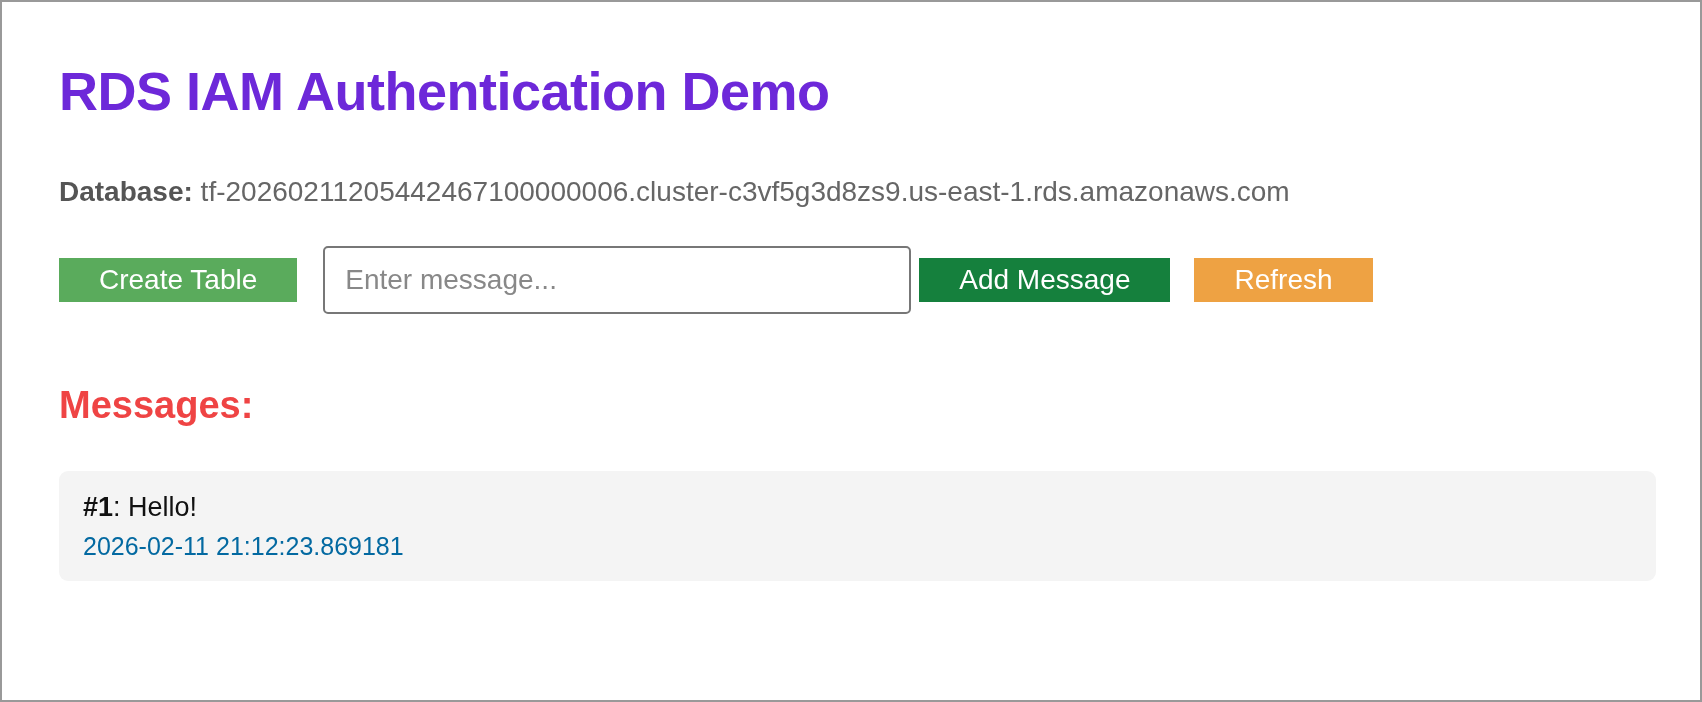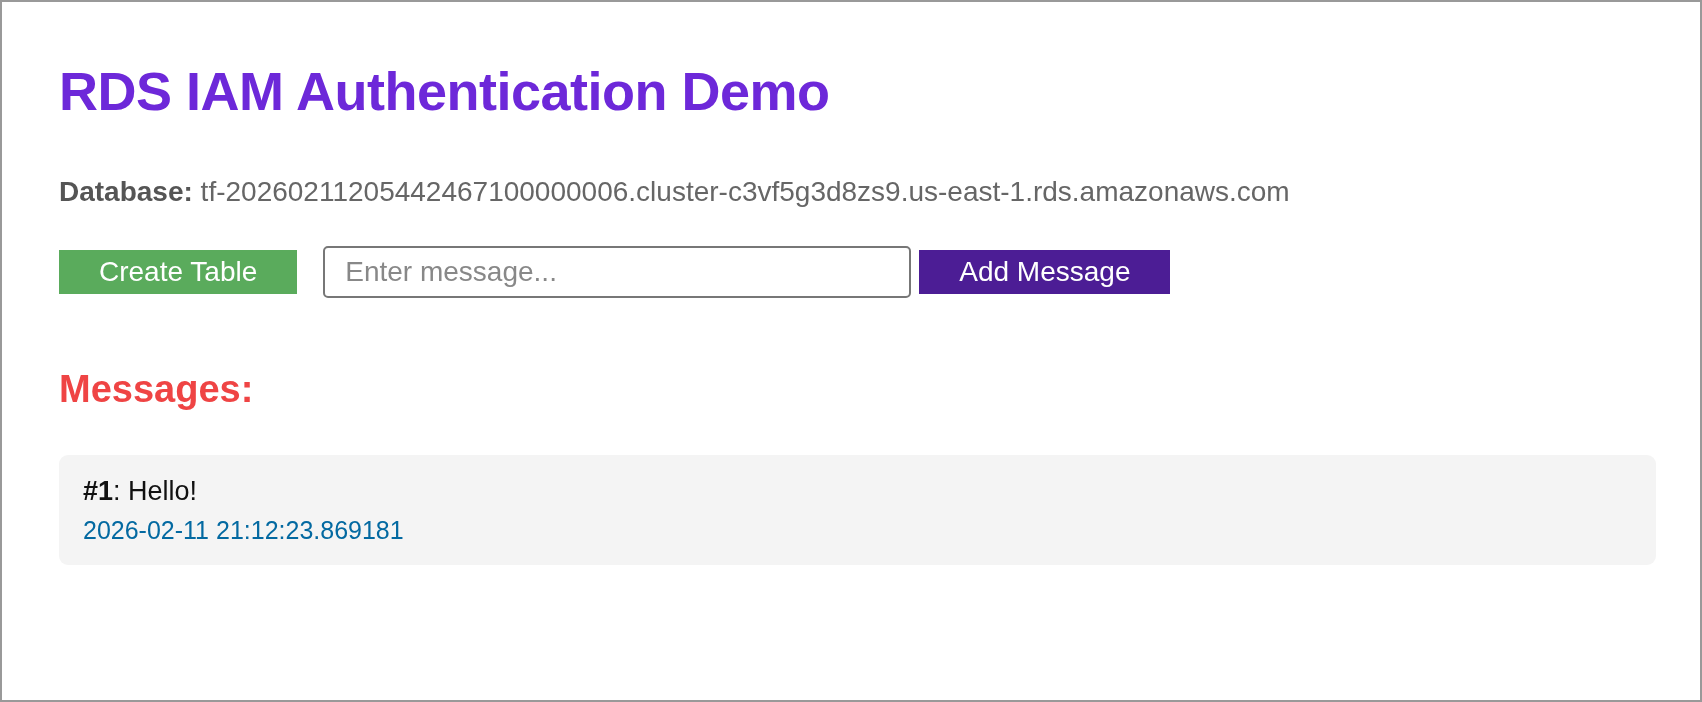--- a/index.html
+++ b/index.html
@@ -48,26 +48,26 @@
     color: #fff;
     font-family: inherit;
     font-size: 28px;
     line-height: 34px;
     padding: 5px 40px;
     cursor: pointer;
     border-radius: 0;
     white-space: nowrap;
   }
   .btn-create  { background: #5aab5c; margin-right: 26px; }
-  .btn-add     { background: #4c1d95; margin-right: 24px; }
+  .btn-add     { background: #15803d; margin-right: 24px; }
   .btn-refresh { background: #eea243; }
 
   .msg-input {
     width: 588px;
-    height: 52px;
+    height: 68px;
     border: 2px solid #777;
     border-radius: 5px;
     padding: 1px 20px;
     font-family: inherit;
     font-size: 28px;
     color: #333;
     margin-right: 8px;
     background: #fff;
   }
   .msg-input::placeholder { color: #888; opacity: 1; }
@@ -108,20 +108,21 @@
       <span><span class="lbl">Database:</span><span> tf-20260211205442467100000006.cluster-c3vf5g3d8zs9.us-east-1.rds.amazonaws.com</span></span><br>
     </p>
 
     <div class="controls">
       <button class="btn btn-create">Create Table</button>
 
       <input class="msg-input" type="text" placeholder="Enter message..." style="">
 
       <button class="btn btn-add">Add Message</button>
 
+      <button class="btn btn-refresh">Refresh</button>
     </div>
 
     <h2 class="messages-heading">Messages:</h2>
 
     <div class="message-card">
       <div class="message-line">
         <span class="msg-id">#1</span><span>: </span><span>Hello!</span>
       </div>
       <div class="message-time">2026-02-11 21:12:23.869181</div>
     </div>

